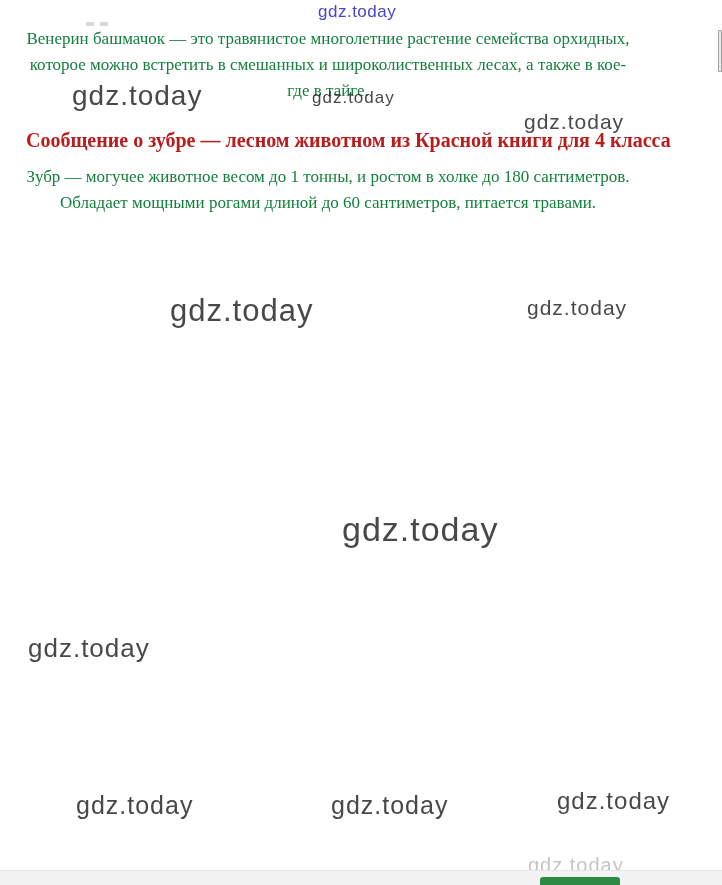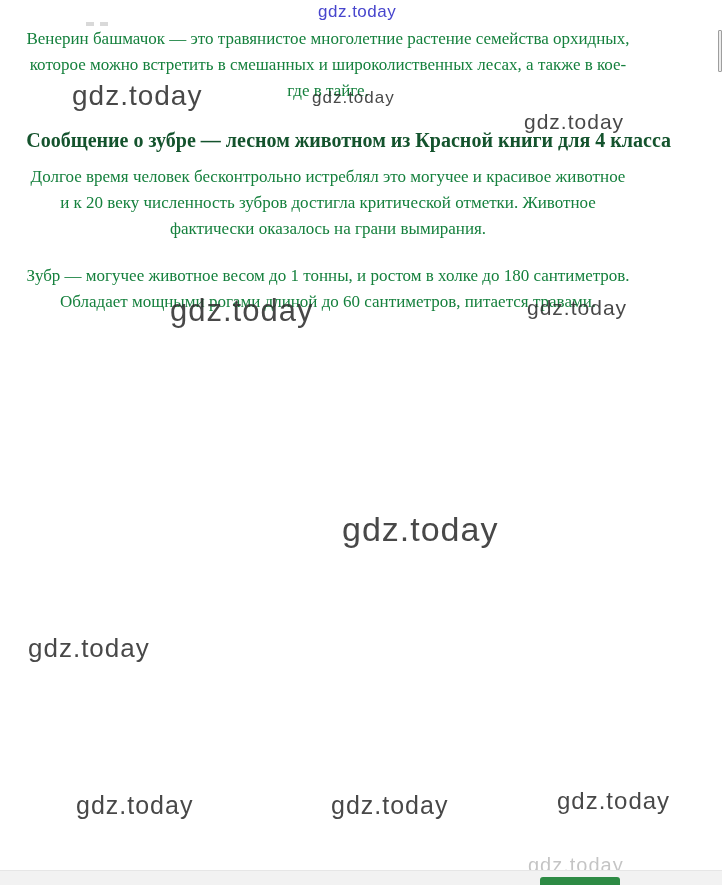--- a/index.html
+++ b/index.html
@@ -78,22 +78,21 @@
 </style>
 </head>
 <body style="background: rgb(255, 255, 255);">
 
 <div class="page">
 
   <div class="smudge"></div>
 
   <div class="content" id="article-content">
       <p>Венерин башмачок — это травянистое многолетние растение семейства орхидных, которое можно встретить в смешанных и широколиственных лесах, а также в кое-где в тайге.</p>
-      <h2 style="color: #14532d; text-align: right;">Сообщение о зубре — лесном животном из Красной книги для 4 класса</h2>
-      <p>Долгое время человек бесконтрольно истреблял это могучее и красивое животное и к 20 веку численность зубров достигла критической отметки. Животное фактически оказалось на грани вымирания.</p>
+      <h2 style="color: #b91c1c;">Сообщение о зубре — лесном животном из Красной книги для 4 класса</h2>
       <p>Зубр — могучее животное весом до 1 тонны, и ростом в холке до 180 сантиметров. Обладает мощными рогами длиной до 60 сантиметров, питается травами.</p>
     </div>
 
   <div class="wm-layer" id="wm-layer">
       <div class="wm link" style="left: 318px; top: 2px; font-size: 17px; color: rgb(71, 69, 205);">gdz.today</div>
       <div class="wm ink" style="left: 72px; top: 80px; font-size: 28px; color: rgb(47, 47, 47);">gdz.today</div>
       <div class="wm ink" style="left: 312px; top: 88px; font-size: 17px; color: rgb(47, 47, 47);">gdz.today</div>
       <div class="wm ink" style="left: 524px; top: 110px; font-size: 21px; color: rgb(47, 47, 47);">gdz.today</div>
       <div class="wm ink" style="left: 170px; top: 293px; font-size: 31px; color: rgb(47, 47, 47);">gdz.today</div>
       <div class="wm ink" style="left: 527px; top: 296px; font-size: 21px; color: rgb(47, 47, 47);">gdz.today</div>

